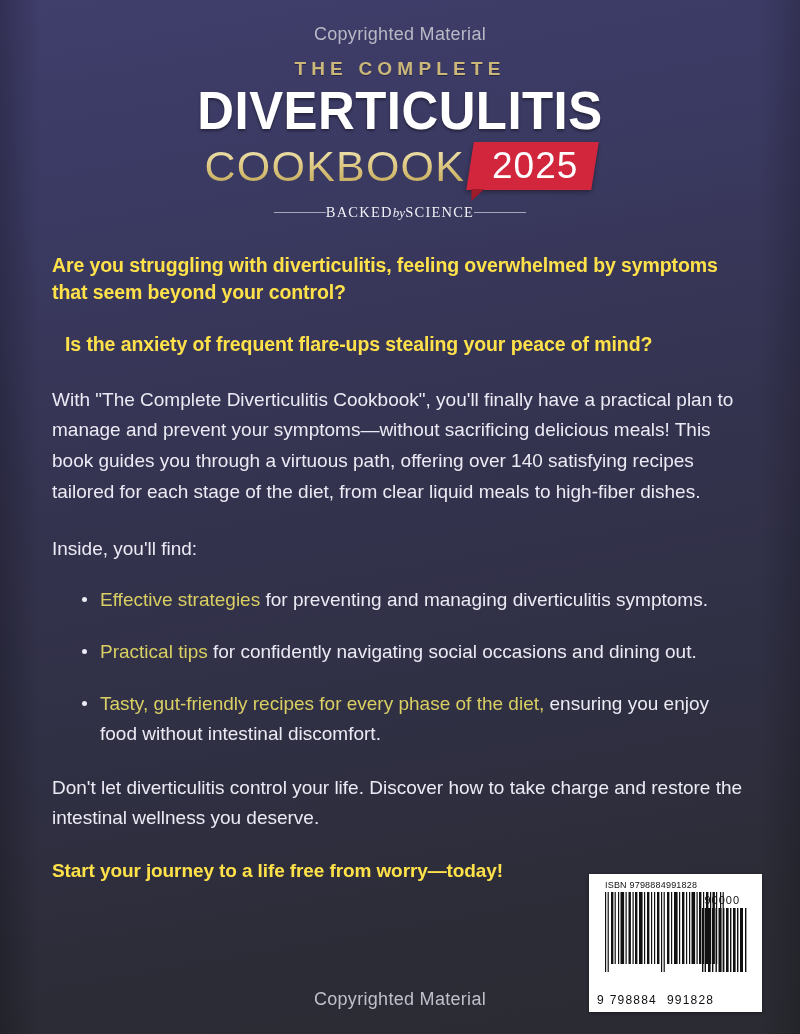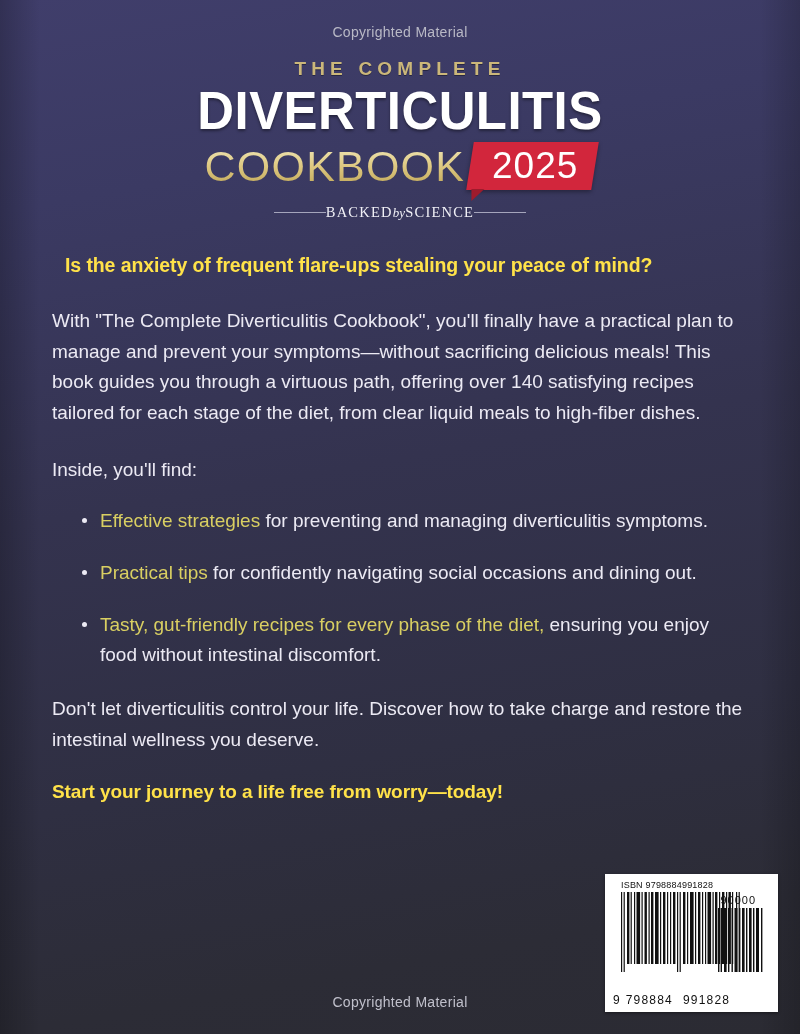--- a/index.html
+++ b/index.html
@@ -32,21 +32,21 @@
     background:
       linear-gradient(90deg, rgba(0,0,0,0.22) 0px, rgba(0,0,0,0.0) 40px,
                               rgba(0,0,0,0.0) calc(100% - 40px), rgba(0,0,0,0.18) 100%);
   }
 
   .copyright-band {
     position: absolute;
     left: 0;
     width: 100%;
     text-align: center;
-    font-size: 14px;
+    font-size: 18px;
     letter-spacing: 0.3px;
     color: #b9b9c6;
     font-family: "Liberation Sans", sans-serif;
   }
   .copyright-top { top: 24px; }
   .copyright-bottom { bottom: 24px; color: #c0c0cb; }
 
   
   .titleblock {
     position: absolute;
@@ -203,21 +203,21 @@
     color: #ffe249;
     font-weight: 700;
     font-size: 19px;
     margin: 0;
     letter-spacing: -0.1px;
   }
 
   
   .barcode-box {
     position: absolute;
-    right: 22px;
+    right: 38px;
     bottom: 22px;
     width: 157px;
     height: 122px;
     background: #ffffff;
     box-shadow: 0 1px 3px rgba(0,0,0,0.45);
     padding: 8px;
   }
   .isbn-text {
     position: absolute;
     top: 6px;
@@ -285,20 +285,21 @@
 
     <div class="tagline-row">
       <span class="rule"></span>
       <span class="tagline"><span>BACKED</span><span class="by">by</span><span>SCIENCE</span></span>
       <span class="rule"></span>
     </div>
   </div>
 
   <div class="body">
 
+    <p class="hook">Are you struggling with diverticulitis, feeling overwhelmed by symptoms that seem beyond your control?</p>
 
     <p class="hook2">Is the anxiety of frequent flare-ups stealing your peace of mind?</p>
 
     <p class="para">With "The Complete Diverticulitis Cookbook", you'll finally have a practical plan to manage and prevent your symptoms—without sacrificing delicious meals! This book guides you through a virtuous path, offering over 140 satisfying recipes tailored for each stage of the diet, from clear liquid meals to high-fiber dishes.</p>
 
     <p class="para para-tight">Inside, you'll find:</p>
 
     <ul class="features">
       <li>
         <span class="hl">Effective strategies</span><span> for preventing and managing diverticulitis symptoms.</span>

